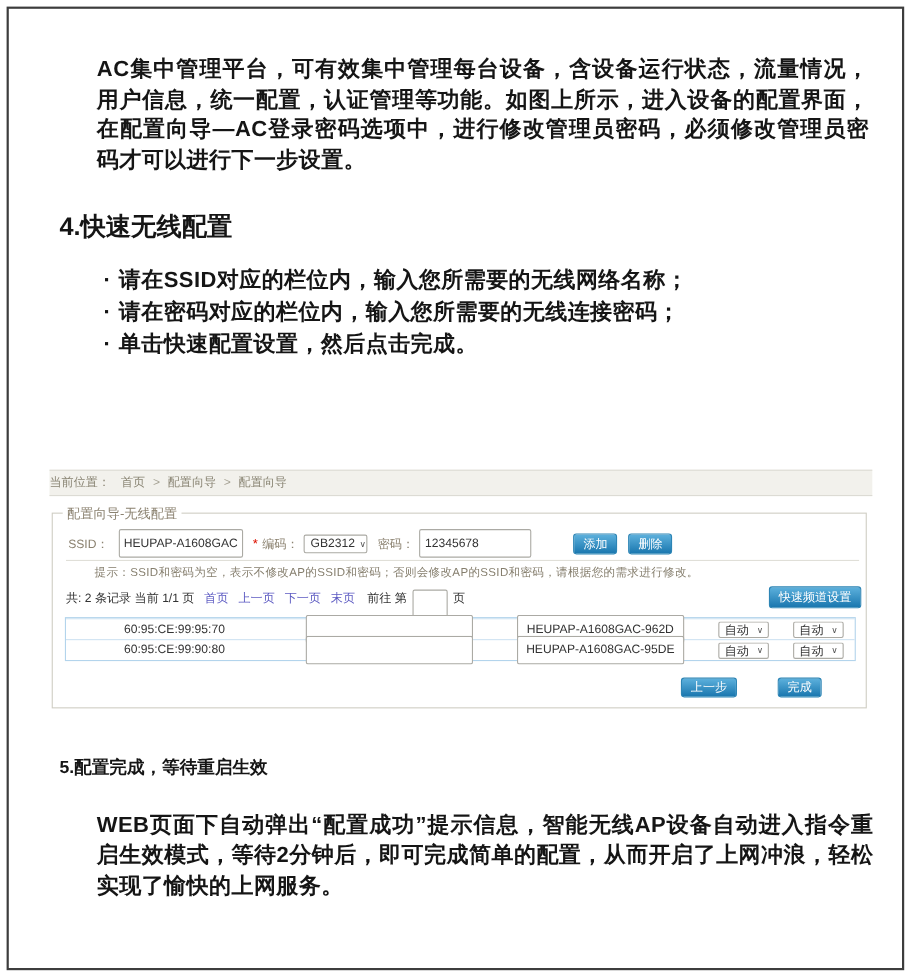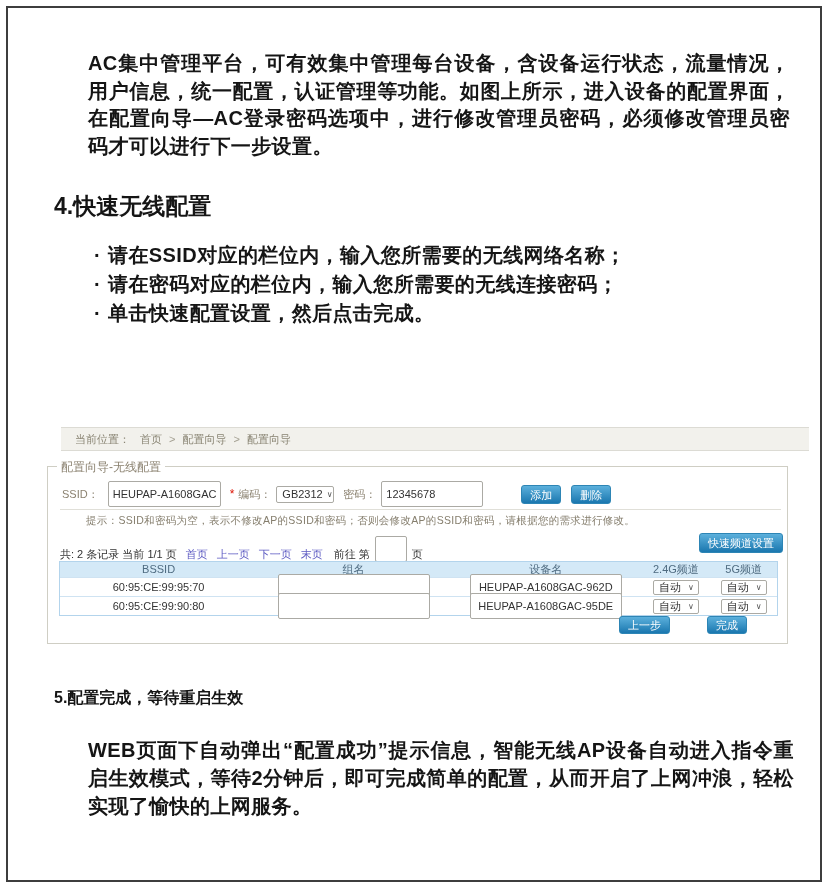--- a/index.html
+++ b/index.html
@@ -18,23 +18,23 @@
   .h4{position:absolute;left:54px;top:191px;font-size:23px;font-weight:600;margin:0;}
   .bullets{position:absolute;left:94px;top:241px;margin:0;padding:0;list-style:none;}
   .bullets li{font-size:20px;line-height:29px;letter-spacing:.4px;font-weight:600;}
   .bullets .mk{margin-right:7px;}
   .h5{position:absolute;left:54px;top:688px;font-size:16px;font-weight:600;margin:0;}
   .p5{position:absolute;left:88px;top:736px;width:706px;
     font-size:20px;line-height:28px;letter-spacing:.4px;text-align:justify;margin:0;}
 
   
   .shot{position:absolute;left:45px;top:420px;width:748px;height:234px;font-weight:400;}
-  .crumb{position:absolute;left:16px;top:7px;width:100%;height:24px;box-sizing:border-box;
+  .crumb{position:absolute;left:0;top:7px;width:100%;height:24px;box-sizing:border-box;
     background:#f2f1ec;border-top:1px solid #dcdbd4;border-bottom:1px solid #dcdbd4;
-    font-size:11px;color:#8a8574;line-height:22px;padding-left:14px;}
+    font-size:11px;color:#8a8574;line-height:22px;}
   .crumb a{color:#8a8574;text-decoration:none;margin:0 2px;cursor:pointer;}
   .crumb .sep{margin:0 5px;color:#a4a092;}
   .crumb .loc{margin-right:8px;}
 
   .fs{position:absolute;left:2px;top:46px;width:741px;height:178px;
     border:1px solid #cfcec4;box-sizing:border-box;background:#fff;}
   .legend{position:absolute;left:9px;top:-8px;background:#fff;padding:0 4px;
     font-size:12px;color:#8b8270;}
 
   .formrow{position:absolute;left:14px;top:17px;height:20px;display:flex;
@@ -52,21 +52,21 @@
   .pwd-in{width:102px;margin-left:5px;}
   .btn{display:inline-block;height:19px;line-height:18px;padding:0 8px;font-size:11px;
     color:#fff;text-align:center;background:linear-gradient(#5cb0dc,#1a77af);
     border:1px solid #2d85b5;border-radius:3px;box-sizing:border-box;cursor:pointer;}
   .add{margin-left:38px;}
   .del{margin-left:10px;}
 
   .divider{position:absolute;left:12px;right:6px;top:42px;border-bottom:1px solid #e0dfd8;}
   .hint{position:absolute;left:38px;top:47px;font-size:10.5px;color:#857e6d;letter-spacing:.3px;}
 
-  .pager{position:absolute;left:12px;top:69px;display:flex;align-items:flex-end;
+  .pager{position:absolute;left:12px;top:69px;display:flex;align-items:flex-start;
     font-size:11px;color:#333;white-space:nowrap;}
   .pager a{color:#5c5ac2;text-decoration:none;margin-left:9px;cursor:pointer;}
   .goto{margin-left:11px;}
   .goto-in{width:32px;height:15px;margin:0 5px;}
   .quick{position:absolute;right:4px;top:66px;height:20px;line-height:19px;}
 
   .tbl{position:absolute;left:11px;top:94px;width:719px;border:1px solid #b3d4ec;
     box-sizing:border-box;font-size:11px;background:#fff;}
   .tr{display:flex;align-items:center;}
   .tr>div{text-align:center;overflow:hidden;}
@@ -128,27 +128,20 @@
       <a>上一页</a>
       <a>下一页</a>
       <a>末页</a>
       <span class="goto">前往 第</span>
       <input class="txt goto-in" style="">
       <span>页</span>
     </div>
     <span class="btn quick">快速频道设置</span>
 
     <div class="tbl">
-      <div class="tr thead">
-        <div class="c1">BSSID</div>
-        <div class="c2">组名</div>
-        <div class="c3">设备名</div>
-        <div class="c4">2.4G频道</div>
-        <div class="c5">5G频道</div>
-      </div>
       <div class="tr row">
         <div class="c1">60:95:CE:99:95:70</div>
         <div class="c2"><input class="txt group-in" style=""></div>
         <div class="c3"><input class="txt dev-in" value="HEUPAP-A1608GAC-962D" style=""></div>
         <div class="c4"><span class="selbox chan">
               <span>自动</span>
               <span class="arr">∨</span>
             </span></div>
         <div class="c5"><span class="selbox chan">
               <span>自动</span>

